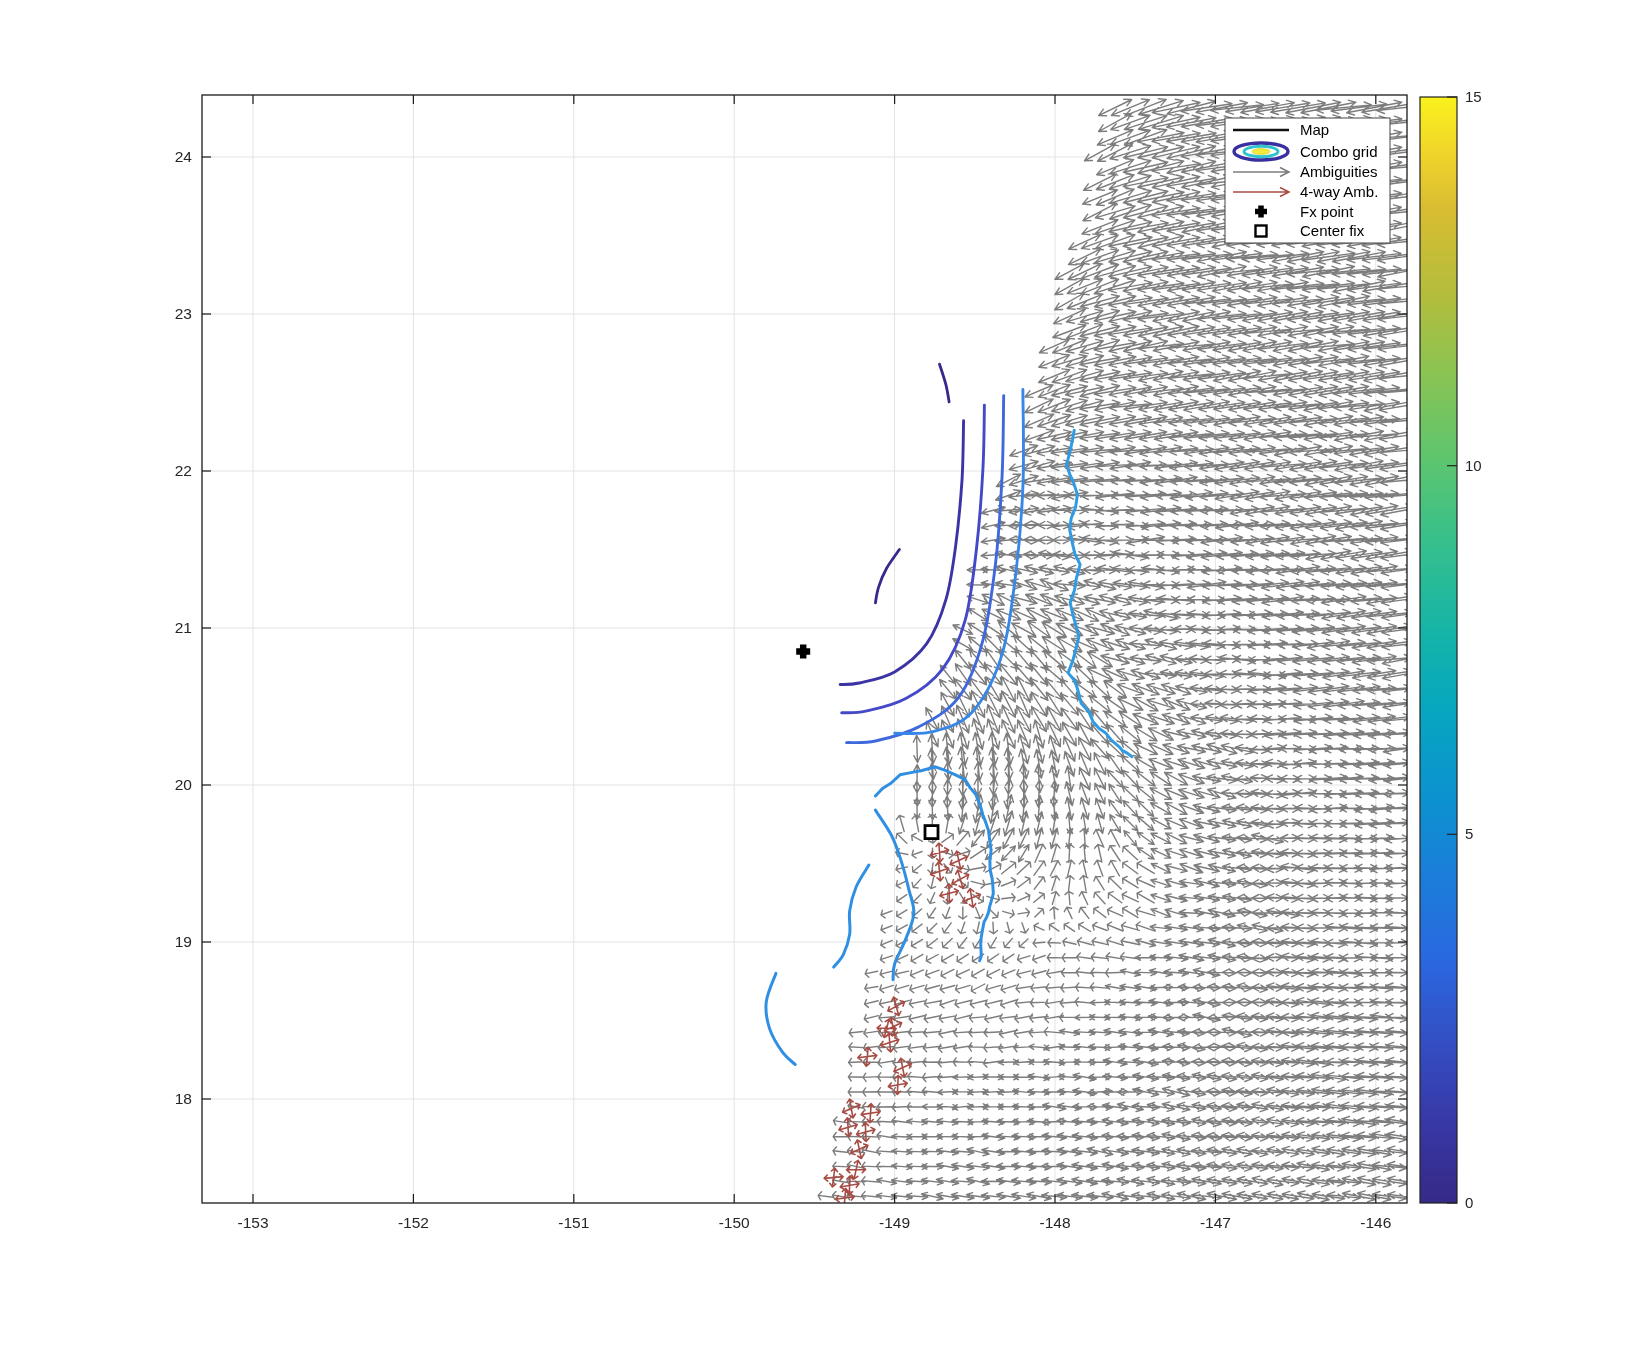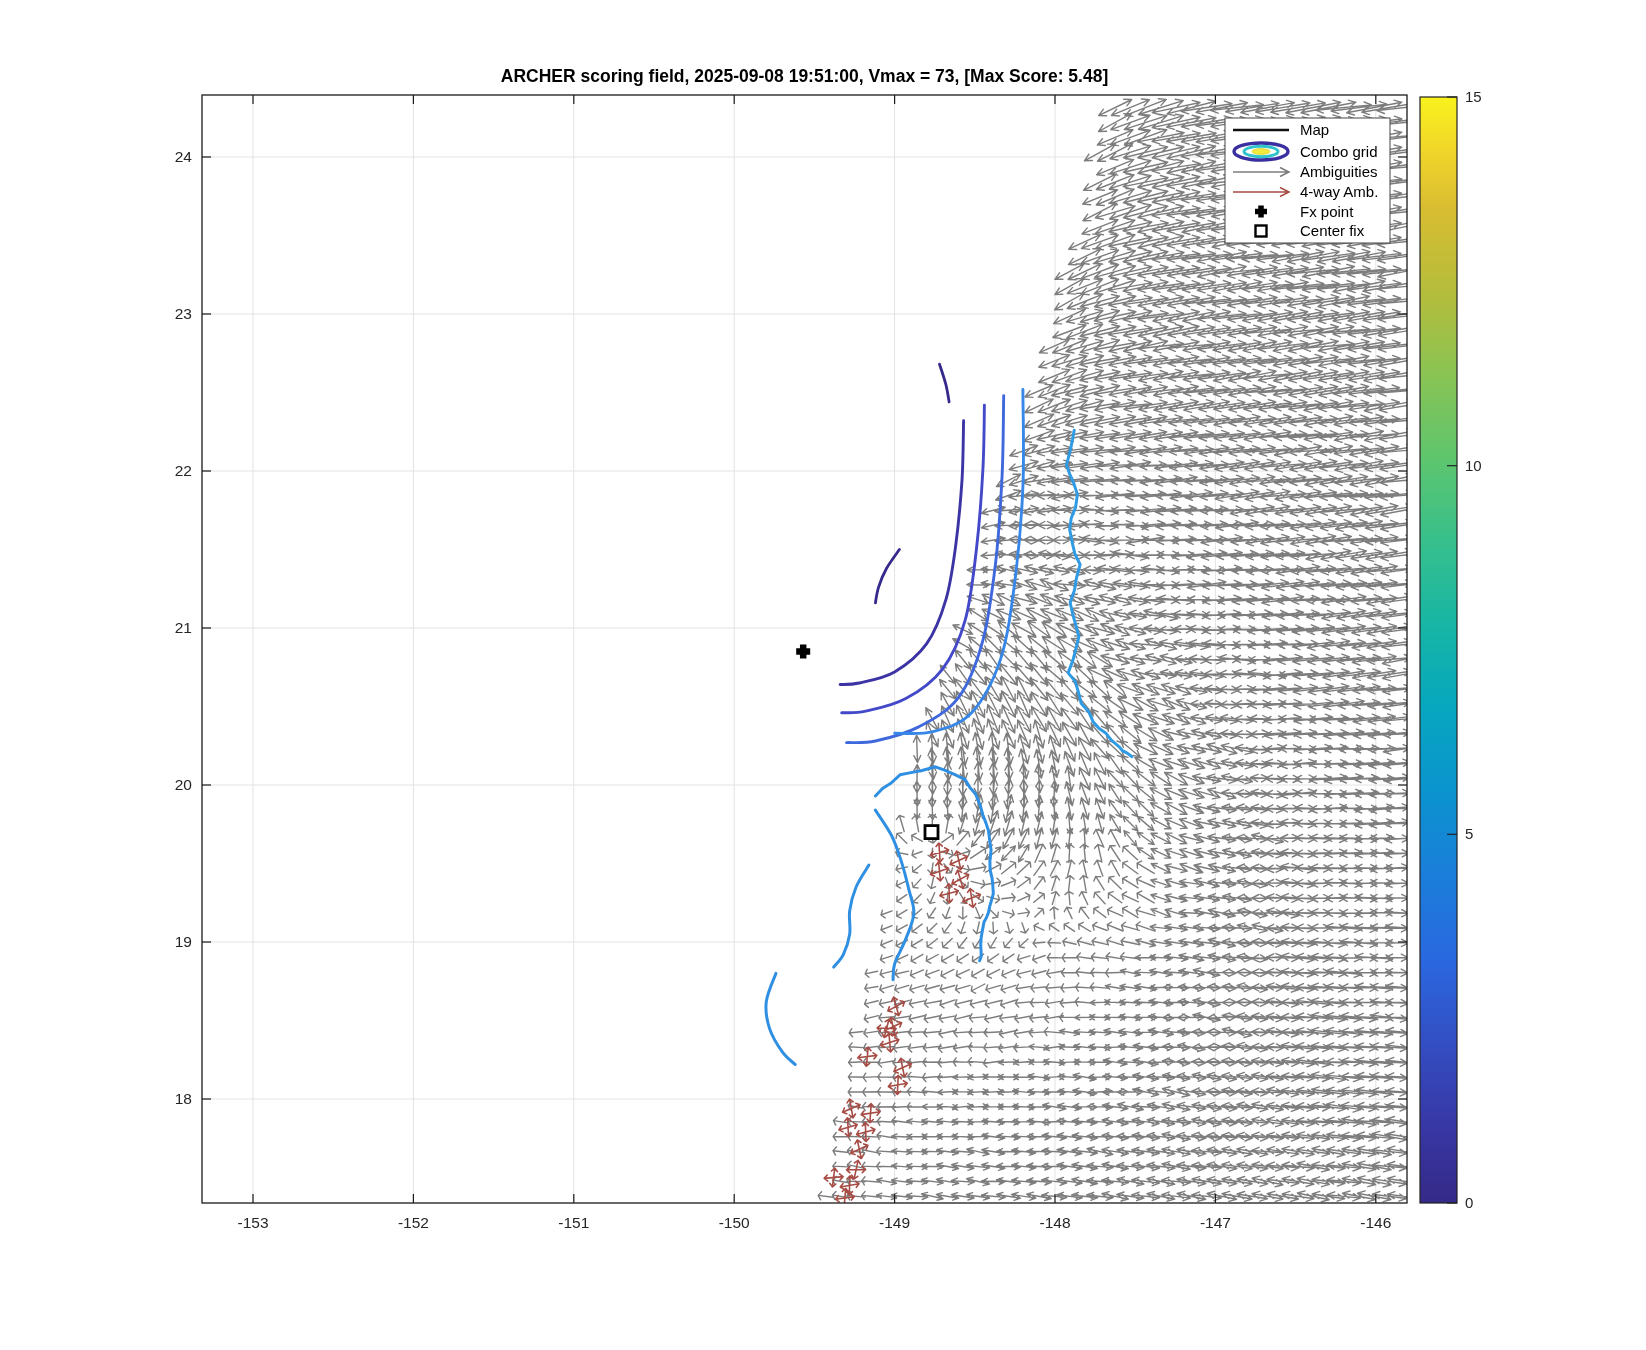--- a/index.html
+++ b/index.html
@@ -6,21 +6,20 @@
   .fig{position:relative;width:1646px;height:1350px;background:#ffffff;overflow:hidden;
        font-family:"Liberation Sans", sans-serif;}
   .fig-title{position:absolute;left:202px;top:66px;width:1205px;text-align:center;
        font-size:17.5px;font-weight:bold;color:#000;letter-spacing:0px;}
   svg text{font-family:"Liberation Sans", sans-serif;}
 </style>
 </head>
 <body>
 
 <div class="fig">
-  <div class="fig-title">ARCHER scoring field, 2025-09-08 19:51:00, Vmax = 73, [Max Score: 5.48]</div>
   <svg id="plot" width="1646" height="1350" viewBox="0 0 1646 1350">
       <defs>
         <clipPath id="plotclip">
           <rect x="202" y="95" width="1205" height="1108"></rect>
         </clipPath>
         <linearGradient id="cbgrad" x1="0" y1="0" x2="0" y2="1">
           <stop offset="0" stop-color="#f9f21d"></stop>
           <stop offset="0.050000000000000044" stop-color="#f0d52a"></stop>
           <stop offset="0.09999999999999998" stop-color="#d9bd31"></stop>
           <stop offset="0.18000000000000005" stop-color="#b3bd3c"></stop>

